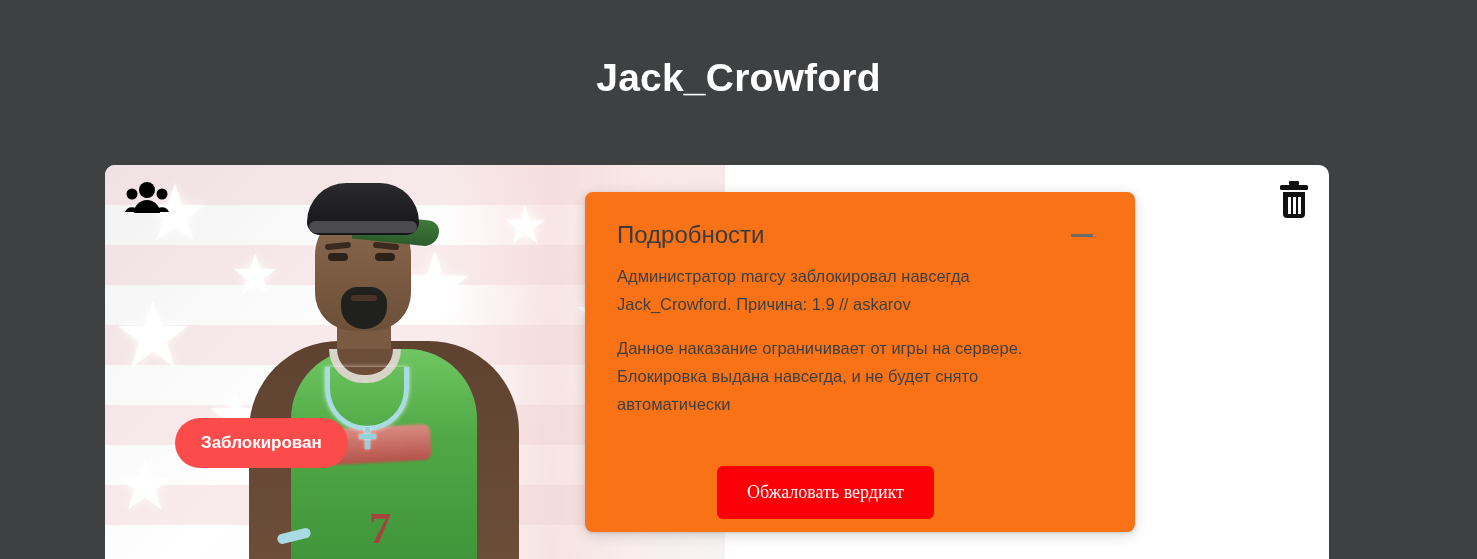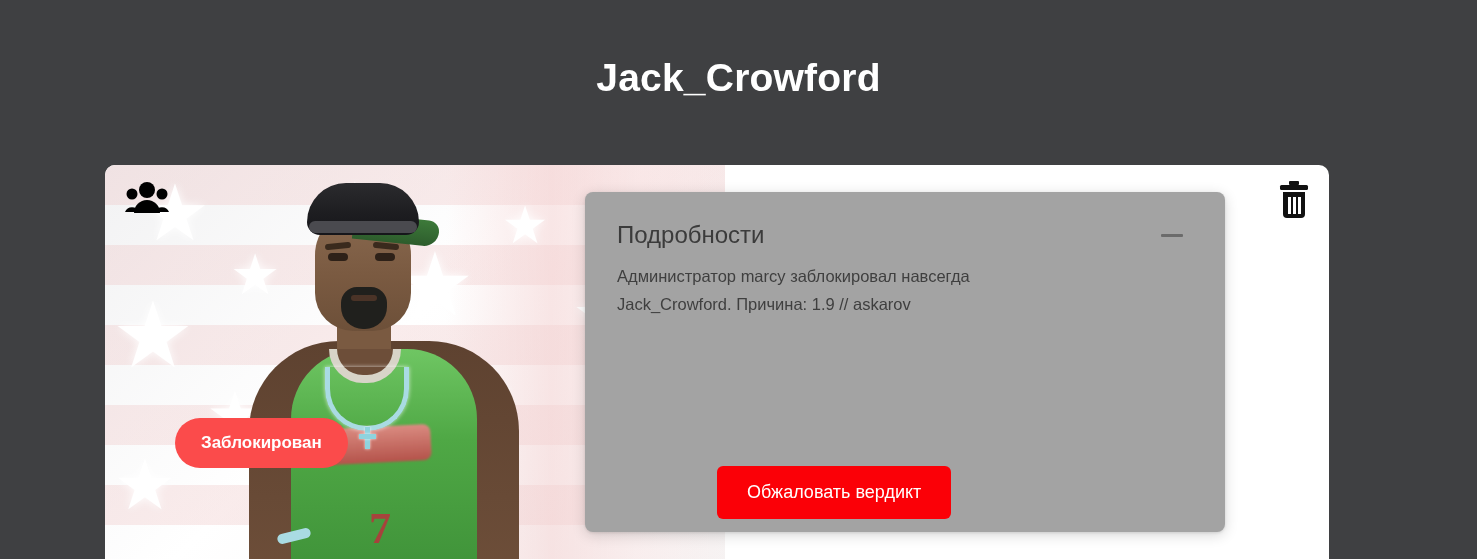--- a/index.html
+++ b/index.html
@@ -249,23 +249,23 @@
     height: 38px;
     z-index: 6;
     cursor: pointer;
   }
 
   
   .details-card {
     position: absolute;
     left: 480px;     
     top: 27px;       
-    width: 640px;    
+    width: 550px;    
     height: 340px;
-    background: #a3a3a3;
+    background: #f97316;
     border-radius: 8px;
     box-shadow: 0 3px 14px rgba(0,0,0,0.16), 0 1px 3px rgba(0,0,0,0.10);
     z-index: 8;
     padding: 26px 36px 0 32px;
   }
 
   .details-header {
     display: flex;
     align-items: center;
     justify-content: space-between;
@@ -304,21 +304,21 @@
 
   .appeal-btn {
     position: absolute;
     left: 132px;
     top: 274px;
     background: #fb0007;
     color: #ffffff;
     border: none;
     border-radius: 6px;
     font-size: 18px;
-    font-family: Liberation Sans, sans-serif;
+    font-family: Liberation Serif, serif;
     padding: 16px 30px;
     cursor: pointer;
     white-space: nowrap;
   }
 </style>
 </head>
 <body>
 
 <div class="page-title">Jack_Crowford</div>
 
@@ -412,18 +412,19 @@
 
     <div class="details-header">
       <div class="details-title">Подробности</div>
       <div class="collapse-btn">
         <span class="bar"></span>
       </div>
     </div>
 
     <div class="details-body">
       <p class="details-para">Администратор marcy заблокировал навсегда Jack_Crowford. Причина: 1.9 // askarov</p>
+      <p class="details-para">Данное наказание ограничивает от игры на сервере. Блокировка выдана навсегда, и не будет снято автоматически</p>
     </div>
 
     <button class="appeal-btn">Обжаловать вердикт</button>
   </div>
 
 </div>
 
 </body></html>

